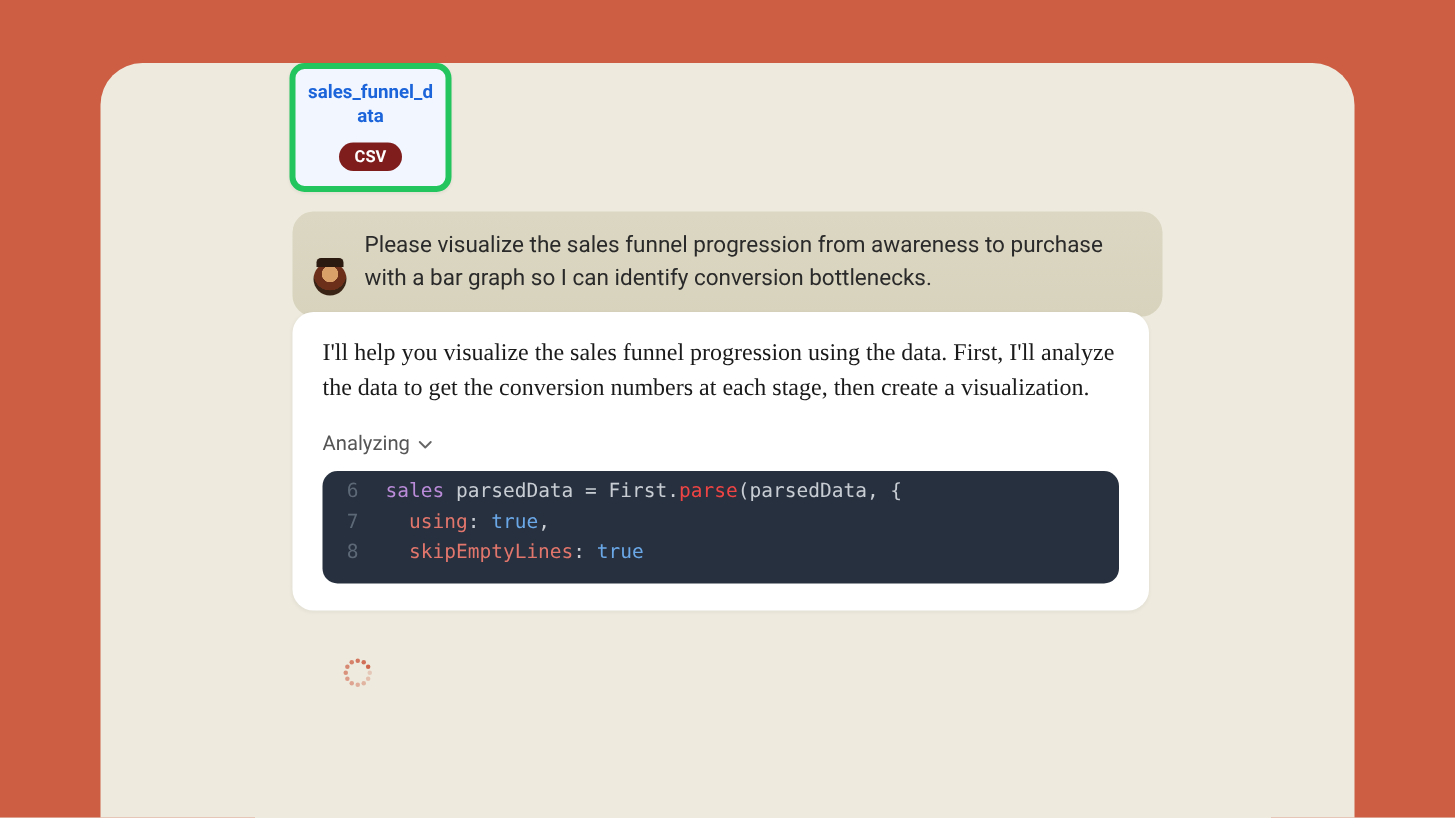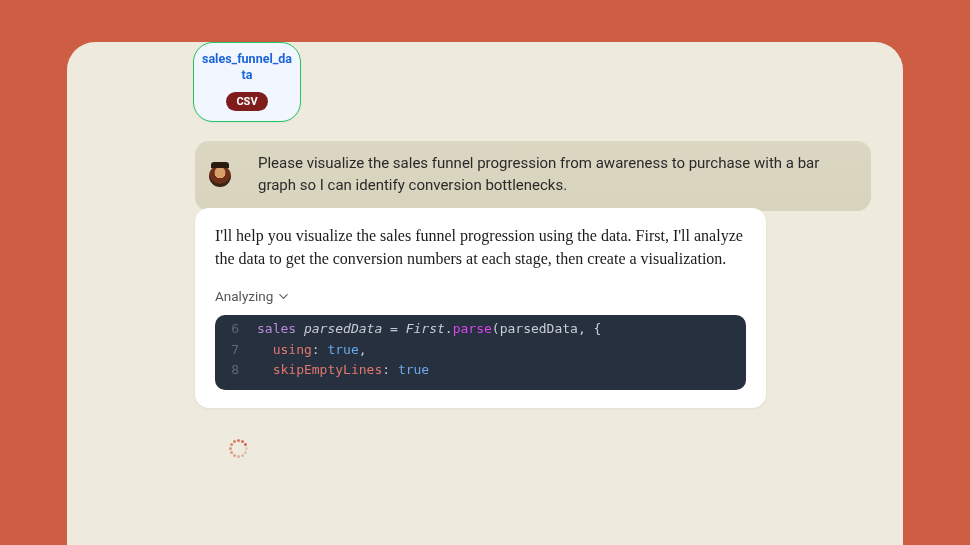--- a/index.html
+++ b/index.html
@@ -21,22 +21,22 @@
     position: relative;
   }
 
   
   .file-chip {
     position: absolute;
     top: 0px;
     left: 126px;
     width: 108px;
     background: #f2f7ff;
-    border: 1px solid #22c55e;
-    border-radius: 20px;
+    border: 4px solid #22c55e;
+    border-radius: 10px;
     padding: 8px 8px 10px 8px;
     text-align: center;
     box-shadow: 0 1px 2px rgba(0,0,0,0.05);
   }
   .file-chip .fname {
     color: #1b64da;
     font-weight: 700;
     font-size: 12.5px;
     line-height: 1.25;
     word-break: break-word;
@@ -50,27 +50,27 @@
     font-weight: 700;
     padding: 3px 10px;
     border-radius: 10px;
   }
 
   
   .user-msg {
     position: absolute;
     top: 99px;
     left: 128px;
-    width: 676px;
+    width: 580px;
     background: linear-gradient(#dcd7c2, #d8d3bd);
     border-radius: 14px;
     padding: 12px 18px 14px 14px;
     display: flex;
-    gap: 27px;
-    align-items: center;
+    gap: 12px;
+    align-items: flex-end;
   }
   .avatar {
     width: 22px; height: 22px;
     border-radius: 50%;
     background: radial-gradient(circle at 50% 35%, #d9a06a 0 30%, #6b2f1a 31% 60%, #3a2416 61% 100%);
     flex-shrink: 0;
     margin-top: 2px;
     position: relative;
   }
   .avatar::before {
@@ -141,23 +141,23 @@
   .ln {
     width: 26px;
     text-align: right;
     color: #5d6877;
     padding-right: 18px;
     flex-shrink: 0;
     user-select: none;
   }
   .code { white-space: pre; color: #c8cdd4; }
   .kw { color: #b98bd8; }
-  .ident { color: #c8cdd4; font-style: italic; }
+  .ident { color: #c8cdd4; }
   .prop { color: #e2766c; }
-  .fn { color: #d946ef; margin-top: 32px; }
+  .fn { color: #ef4444; margin-top: 32px; }
   .bool { color: #6aa8e8; }
   .punct { color: #c8cdd4; }
 
   
   .spinner {
     position: absolute;
     top: 395px;
     left: 160px;
     width: 20px; height: 20px;
   }

